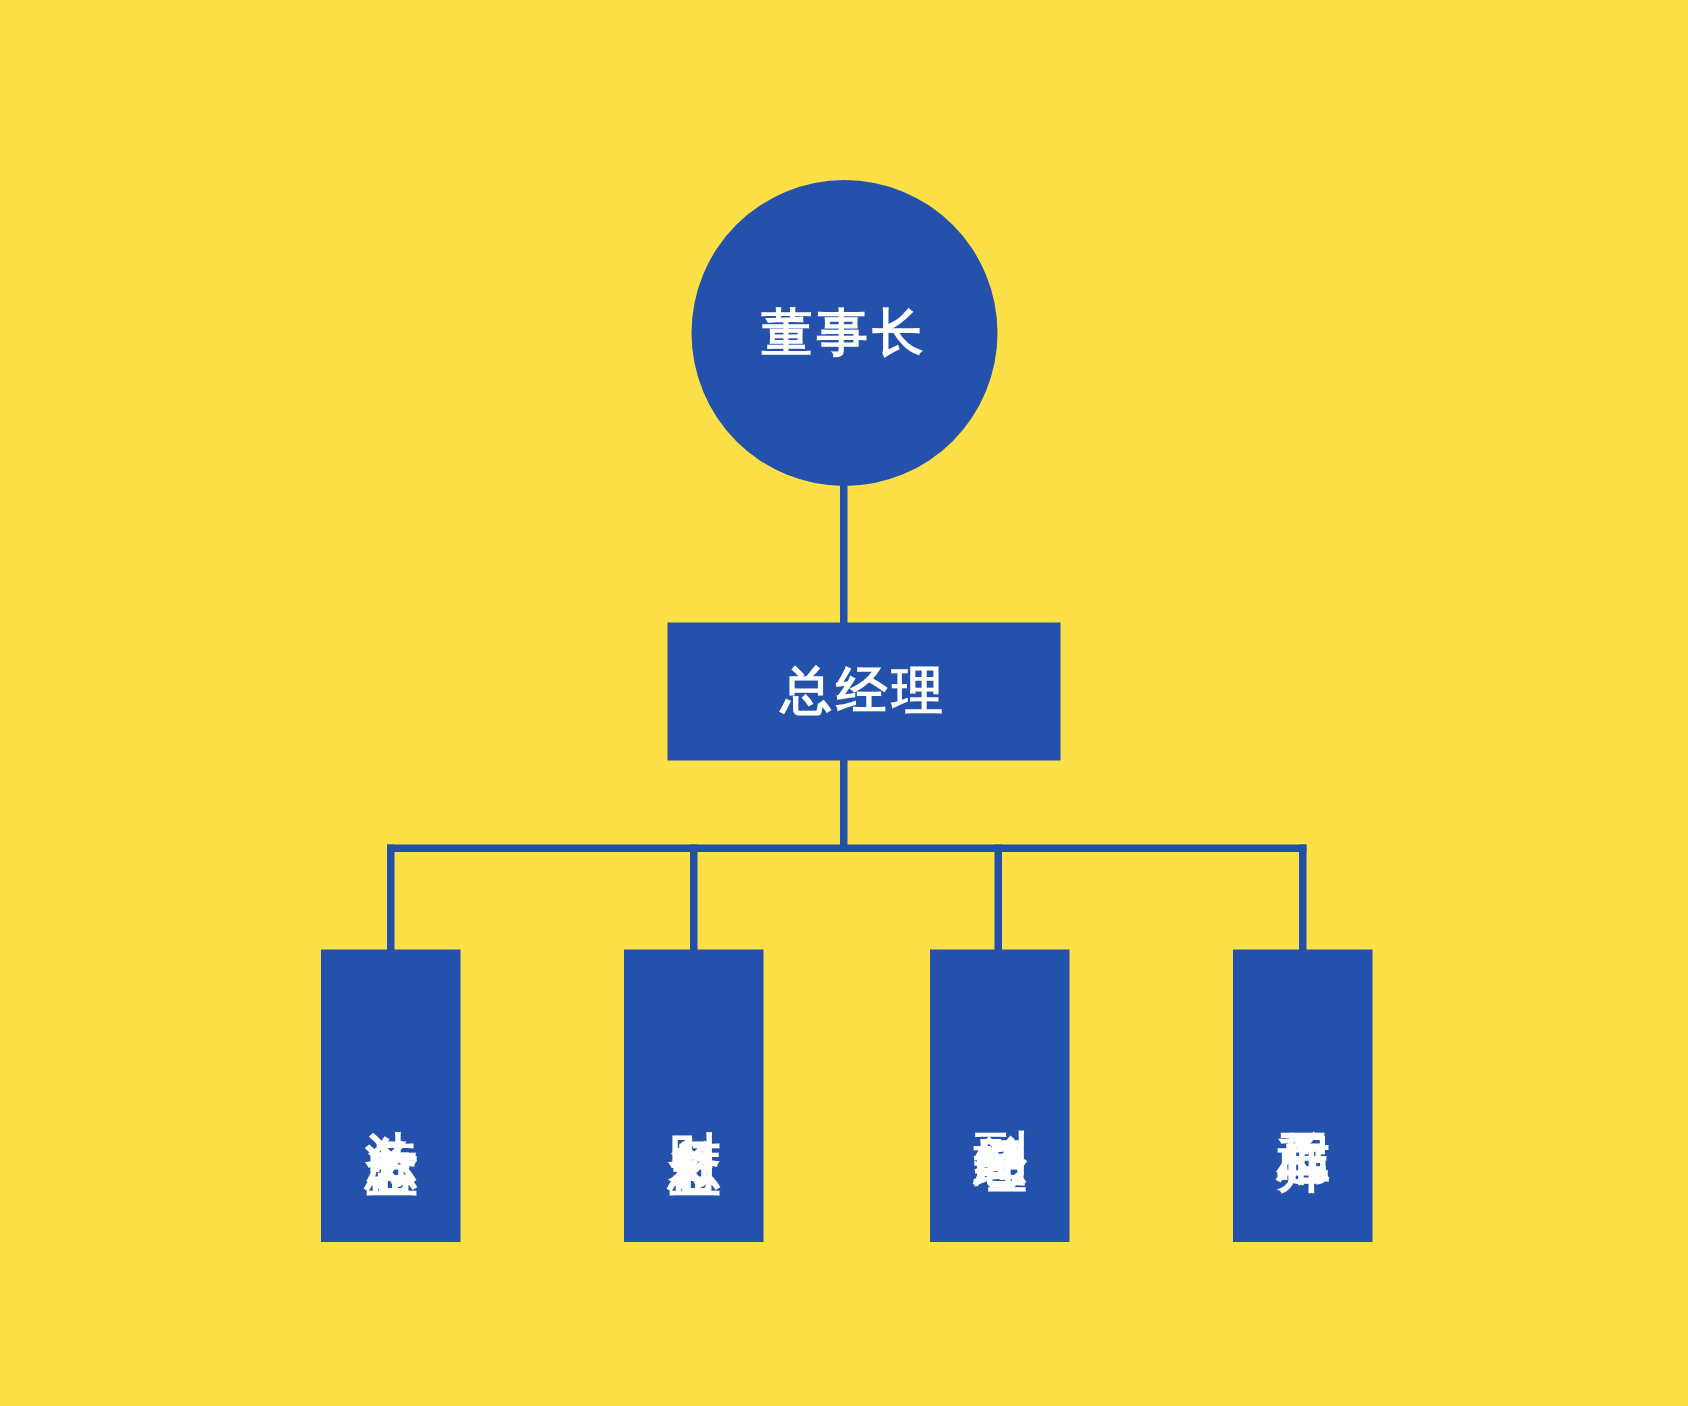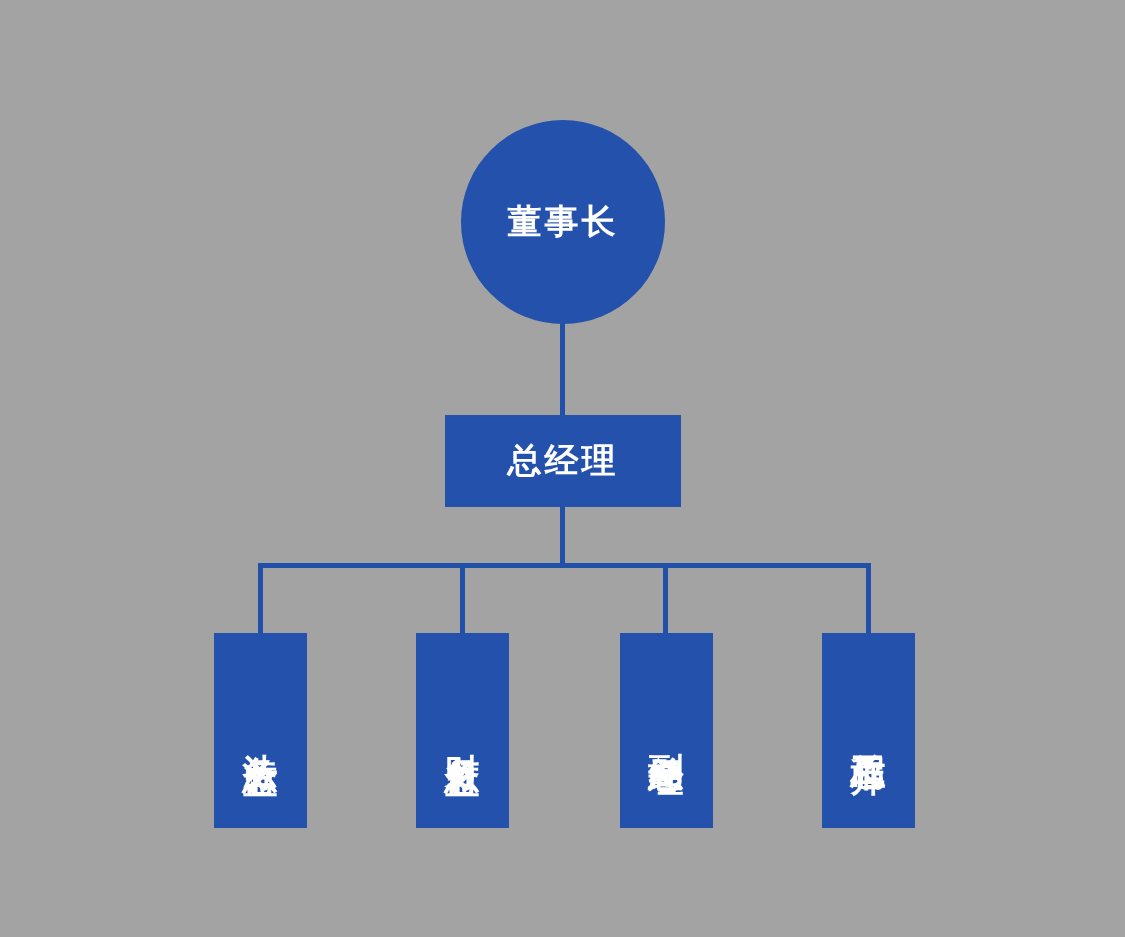--- a/index.html
+++ b/index.html
@@ -6,21 +6,21 @@
     margin: 0;
     padding: 0;
   }
   body {
     font-family: "Liberation Sans", "DejaVu Sans", sans-serif;
   }
   .stage {
     position: relative;
     width: 1125px;
     height: 937px;
-    background: #a3a3a3;
+    background: #fde047;
     overflow: hidden;
   }
   
   .connector {
     position: absolute;
     background: #2150a9;
   }
   .connector.v { width: 5px; }
   .connector.h { height: 5px; }
   
@@ -42,21 +42,21 @@
     top: 120px;
     width: 204px;
     height: 204px;
     border-radius: 50%;
     font-size: 34px;
     letter-spacing: 3px;
   }
   .node.rect {
     left: 445px;
     top: 415px;
-    width: 236px;
+    width: 262px;
     height: 92px;
     font-size: 34px;
     letter-spacing: 3px;
   }
   .node.vbox {
     top: 633px;
     width: 93px;
     height: 195px;
     font-size: 35px;
   }

